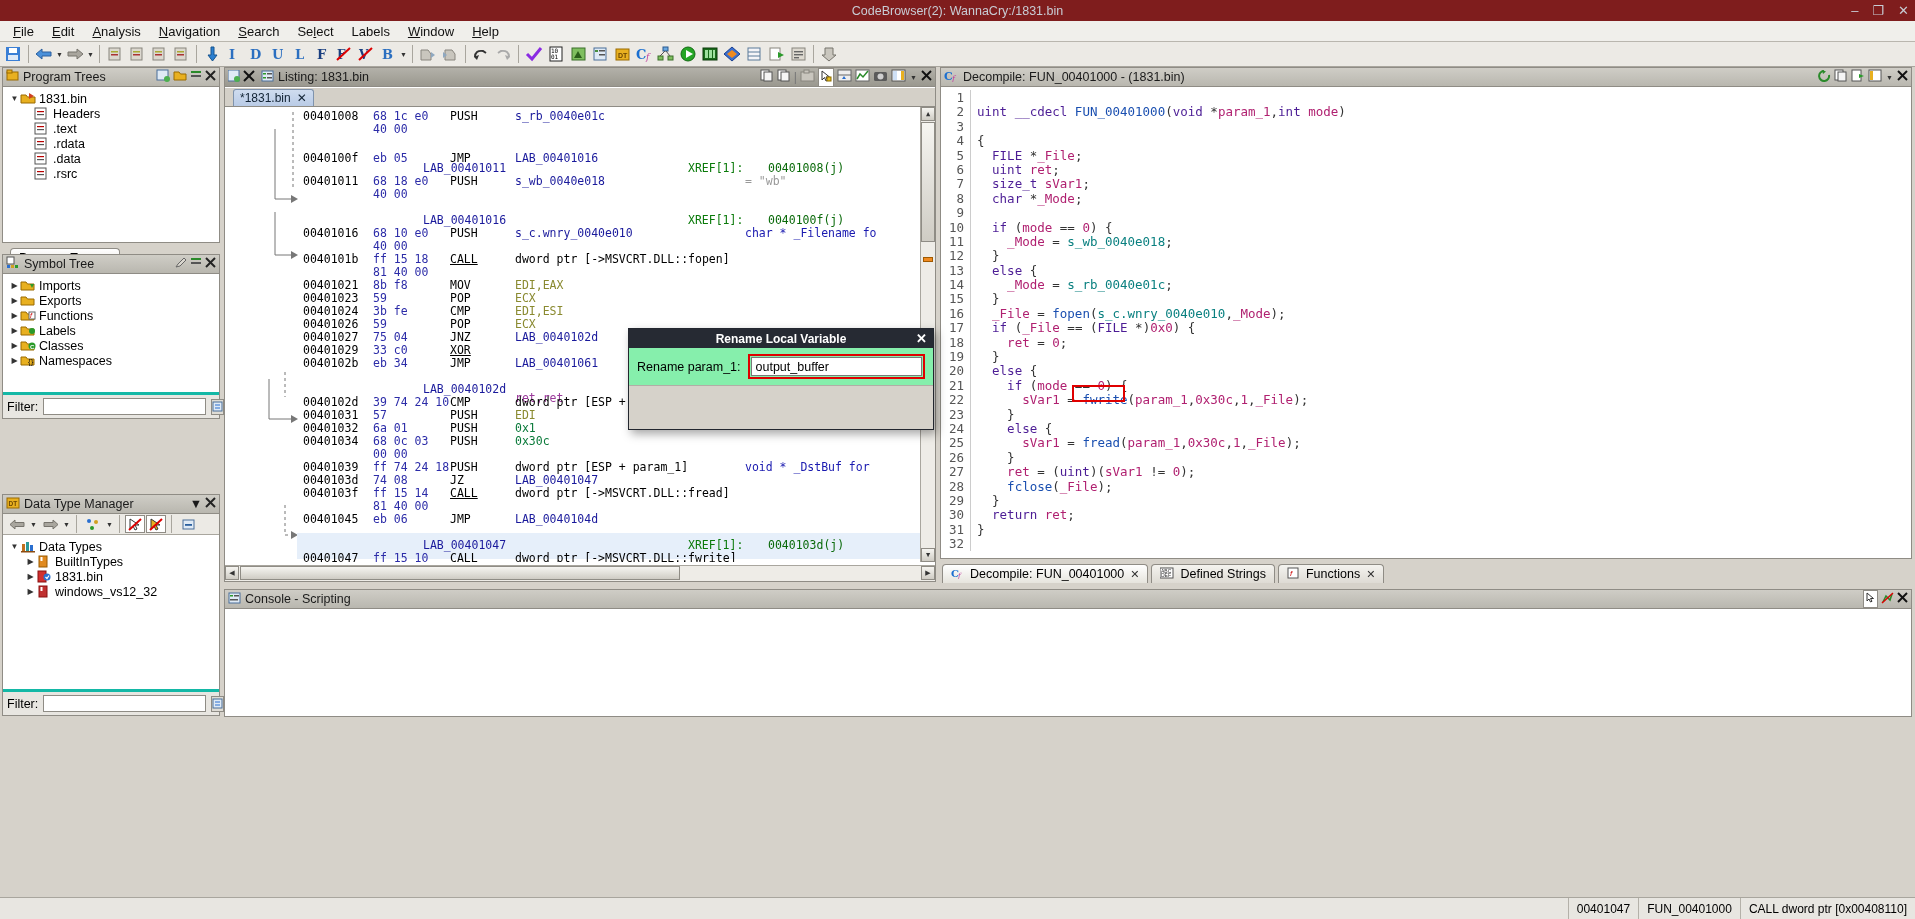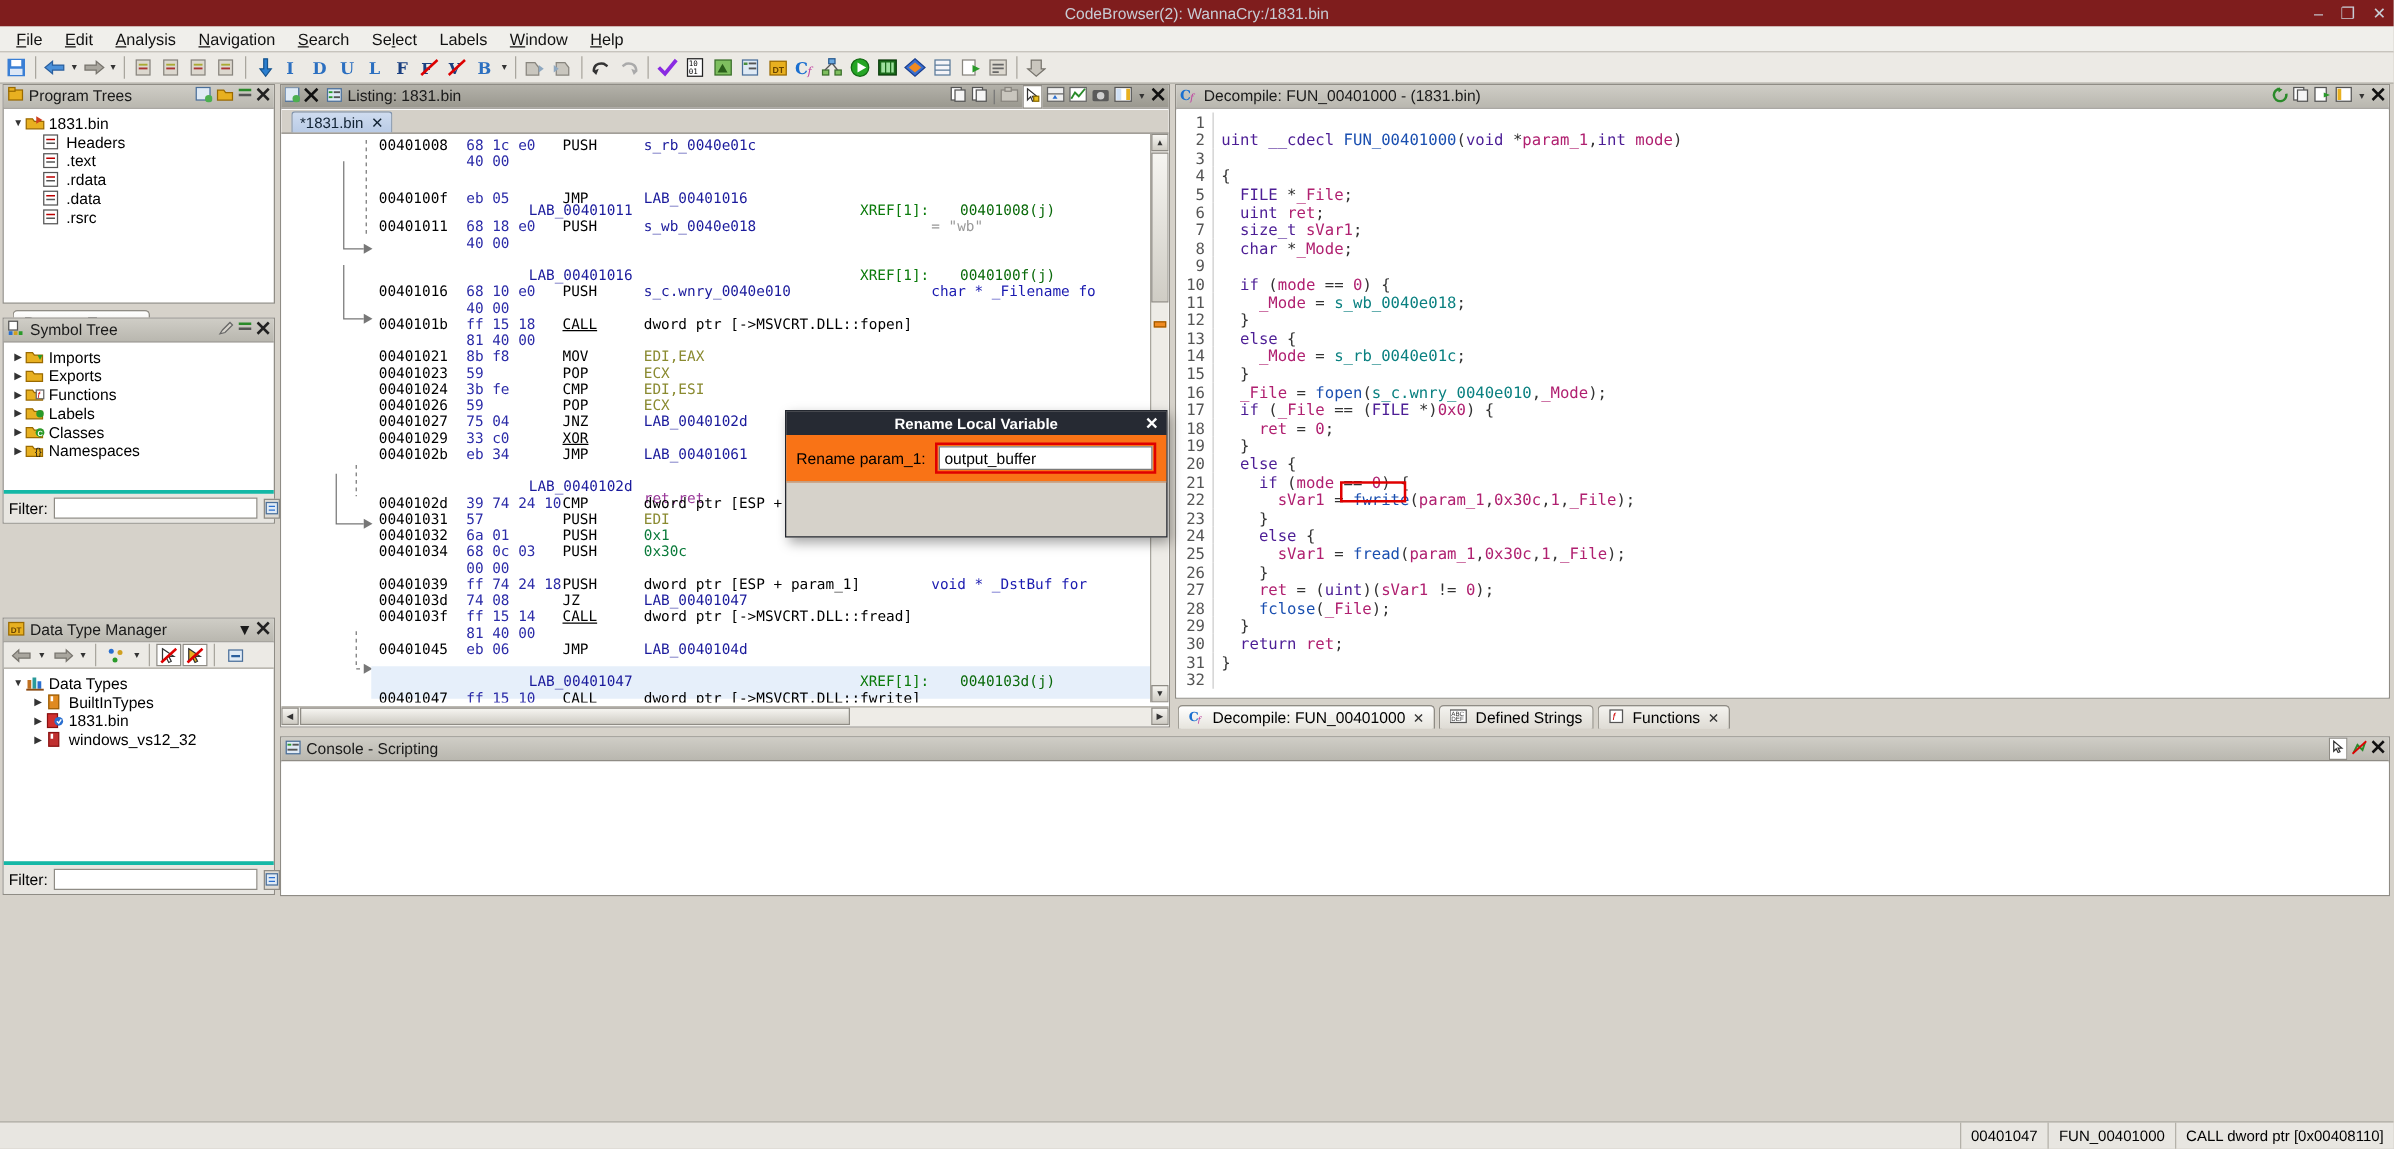--- a/index.html
+++ b/index.html
@@ -129,21 +129,21 @@
 
   
   #dialog { position:absolute; left:628px; top:328px; width:306px; height:102px;
      background:#d6d2ca; border:1px solid #23272f; box-shadow:3px 4px 9px rgba(0,0,0,.35);
      z-index:50; }
   #dialog .dhead { height:19px; background:#262a33; color:#fff; display:flex;
      align-items:center; justify-content:center; font-size:12px; font-weight:bold;
      position:relative; }
   #dialog .dclose { position:absolute; right:6px; top:2px; color:#fff; font-size:13px; }
   #dialog .dbody { height:38px; display:flex; align-items:center; padding:0 8px;
-     background:#f97316; border-bottom:1px solid #b2aea6; }
+     background:#86efac; border-bottom:1px solid #b2aea6; }
   #dialog .dlabel { font-size:12.5px; color:#000; margin-right:7px; white-space:nowrap; }
   #dialog .dinputwrap { flex:1; border:2px solid #e00000; padding:1px; }
   #dialog input { width:100%; height:19px; border:1px solid #7a7a7a; background:#fff;
      font-size:12.5px; font-family:"Liberation Sans", sans-serif; padding:0 4px; color:#000; }
   #dialog .dbtns { height:43px; display:flex; align-items:center; justify-content:center;
      gap:28px; }
   .dbtnwrap { border:2px solid #e00000; padding:2px; }
   .dbtn { width:62px; height:21px; border:1px solid #7d7a73; border-radius:9px;
      background:linear-gradient(#fbfbf9,#d9d6ce); font-size:12.5px; color:#000;
      display:flex; align-items:center; justify-content:center; position:relative; }

